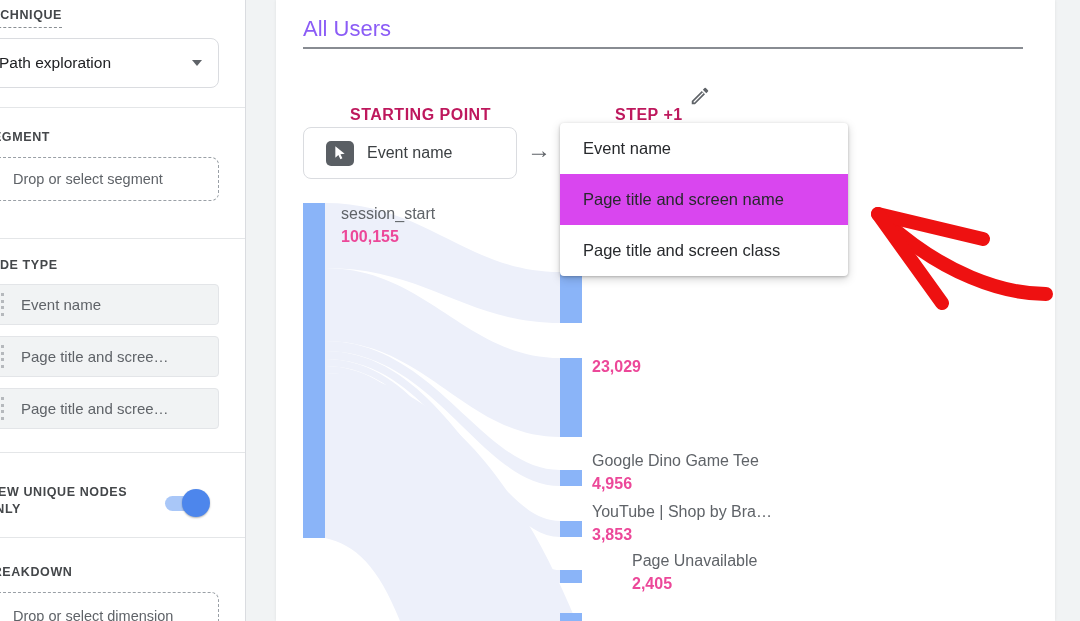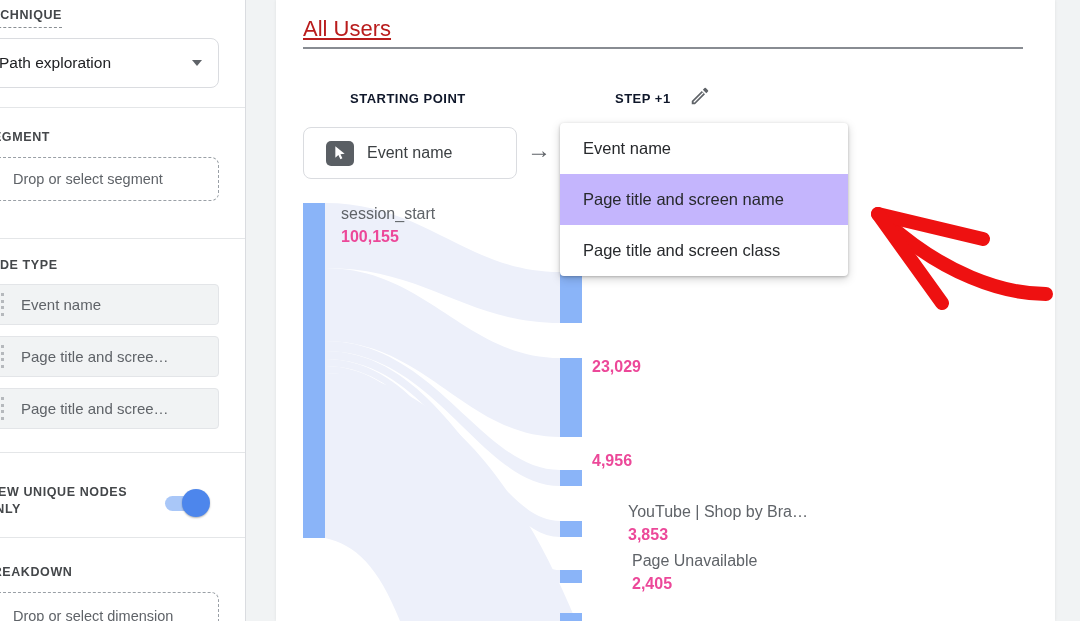--- a/index.html
+++ b/index.html
@@ -39,42 +39,42 @@
                   letter-spacing:.6px; line-height:17px; }
   #toggle-track { position:absolute; left:165px; top:496px; width:43px; height:15px;
                   border-radius:8px; background:#a9c7f8; cursor:pointer; }
   #toggle-knob  { position:absolute; left:182px; top:489px; width:28px; height:28px;
                   border-radius:50%; background:#4d86ec;
                   box-shadow:0 1px 2px rgba(0,0,0,.3); cursor:pointer; }
 
   
   #main { position:absolute; left:276px; top:0; width:779px; height:621px;
           background:#fff; box-shadow:0 0 3px rgba(0,0,0,.08); }
-  #main-title { position:absolute; left:27px; top:16px; font-size:22px; color:#b91c1c;text-decoration:underline; }
+  #main-title { position:absolute; left:27px; top:16px; font-size:22px; color:#8b5cf6; }
   #title-rule { position:absolute; left:27px; top:47px; width:720px; height:2px; background:#888c92; }
 
-  .col-header { position:absolute; top:91px; font-size:13px; font-weight:bold;
-                color:#0f172a; letter-spacing:.5px; }
+  .col-header { position:absolute; top:106px; font-size:16px; font-weight:bold;
+                color:#be185d; letter-spacing:.5px; }
   #step-edit-icon { position:absolute; left:413px; top:85px; width:22px; height:22px; cursor:pointer; }
 
   #start-node-btn { position:absolute; left:27px; top:127px; width:214px; height:52px;
                     background:#fff; border:1px solid #dadce0; border-radius:8px;
                     display:flex; align-items:center; padding-left:22px; cursor:pointer; }
   #cursor-badge { width:28px; height:25px; background:#5a5f64; border-radius:5px;
                   display:flex; align-items:center; justify-content:center; margin-right:13px; }
   #start-node-label { font-size:16px; font-weight:500; color:#3c4043; }
   #flow-arrow-glyph { position:absolute; left:251px; top:136px; font-size:24px; color:#5f6368; }
 
   
   #step-menu { position:absolute; left:284px; top:123px; width:288px; z-index:6;
                background:#fff; border-radius:4px;
                box-shadow:0 1px 3px rgba(0,0,0,.22), 0 3px 10px rgba(0,0,0,.18); }
   .menu-item { height:51px; display:flex; align-items:center; padding-left:23px;
                font-size:16.5px; color:#27292c; cursor:pointer; white-space:nowrap; }
-  .menu-item.hovered { background:#c4b5fd; }
+  .menu-item.hovered { background:#d946ef; }
 
   
   .node-label { position:absolute; z-index:2; line-height:23px; white-space:nowrap; }
   .node-label .nl-name { font-size:16px; color:#5f6368; }
   .node-label .nl-value { font-size:16px; font-weight:bold; color:#ec4899; }
 
   #sankey { position:absolute; left:0; top:0; z-index:1; }
   #red-arrow { position:absolute; left:0; top:0; z-index:10; pointer-events:none; }
 </style>
 </head>
@@ -156,23 +156,24 @@
   </svg>
 
   <div class="node-label" style="left:65px; top:202px;">
     <div class="nl-name">session_start</div>
     <div class="nl-value">100,155</div>
   </div>
   <div class="node-label" style="left:316px; top:355px;">
     <div class="nl-value">23,029</div>
   </div>
   <div class="node-label" style="left:316px; top:449px;">
+    <div class="nl-name">Google Dino Game Tee</div>
     <div class="nl-value">4,956</div>
   </div>
-  <div class="node-label" style="left:316px; top:500px;margin-left:36px;">
+  <div class="node-label" style="left:316px; top:500px;">
     <div class="nl-name">YouTube | Shop by Bra…</div>
     <div class="nl-value">3,853</div>
   </div>
   <div class="node-label" style="left:316px; top:549px;margin-left:40px;">
     <div class="nl-name">Page Unavailable</div>
     <div class="nl-value">2,405</div>
   </div>
 
   <div id="start-node-btn">
     <span id="cursor-badge">

